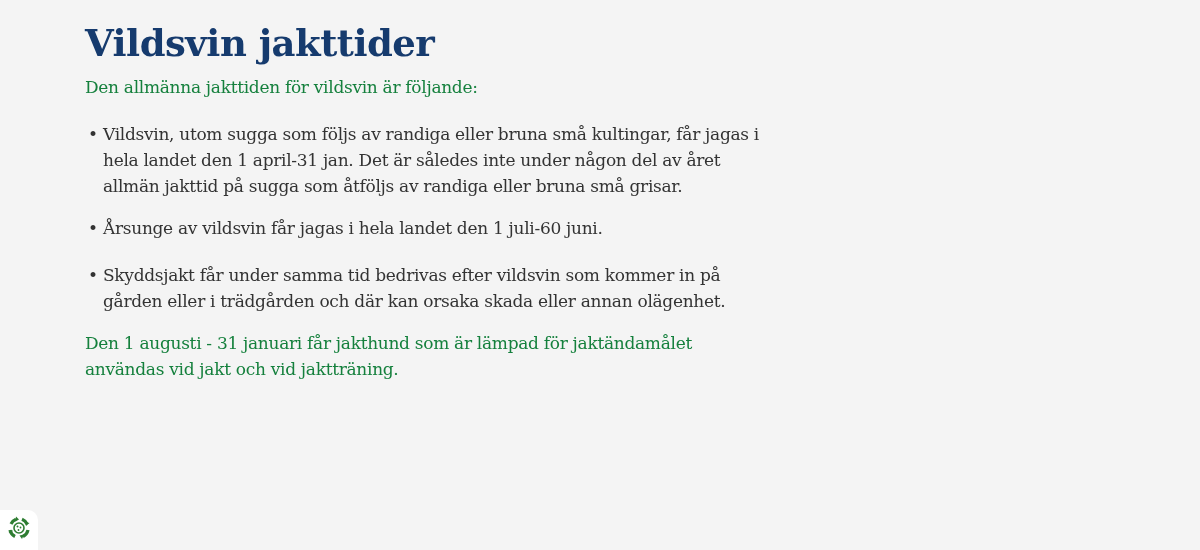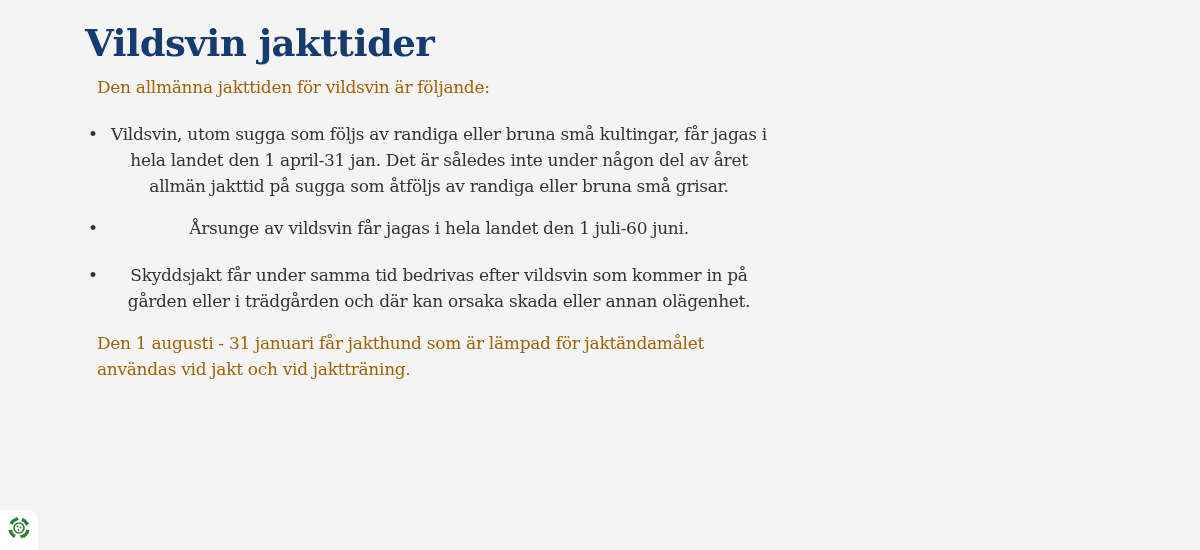--- a/index.html
+++ b/index.html
@@ -13,28 +13,28 @@
     .content {
       position:absolute; left:85px; top:18px; width:690px;
     }
     h1 {
       margin:0; font-weight:bold;
       font-family: "DejaVu Serif", "Liberation Serif", serif;
       font-size:37px; line-height:50px; color:#163b6e;
       letter-spacing:-0.5px;
     }
     p {
-      margin:12px; font-size:17px; line-height:26px; color:#a16207;
+      margin:0; font-size:17px; line-height:26px; color:#15803d;
       letter-spacing:-0.3px;
     }
     .intro { margin-top:6px; }
     ul { list-style:none; margin:0; padding:0; }
     ul li {
       position:relative; padding-left:18px;
-      font-size:17px; line-height:26px; letter-spacing:-0.3px;text-align:center;
+      font-size:17px; line-height:26px; letter-spacing:-0.3px;
     }
     ul li::before {
       content:"\2022"; position:absolute; left:3px; top:0;
     }
     .list1 { margin-top:21px; }
     .list1 li + li { margin-top:16px; }
     .p2 { margin-top:16px; }
     .list2 { margin-top:21px; }
     .list2 li + li { margin-top:29px; }
     .p3 { margin-top:16px; }

